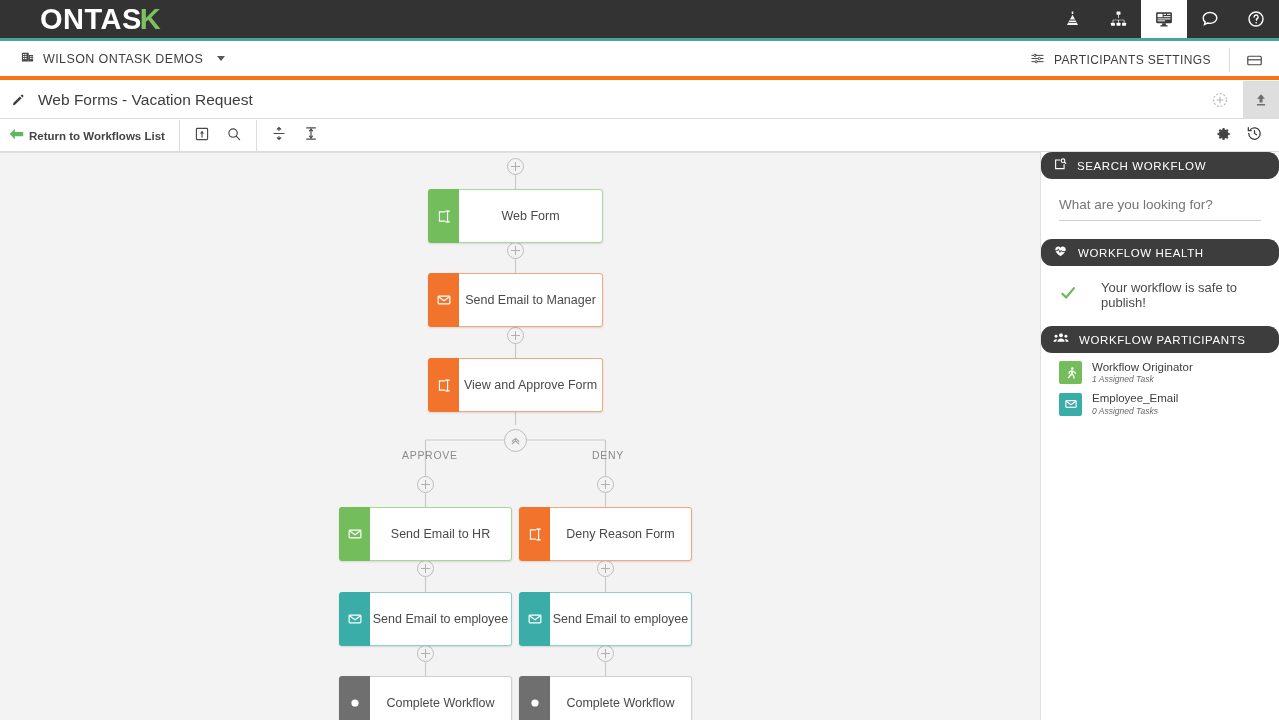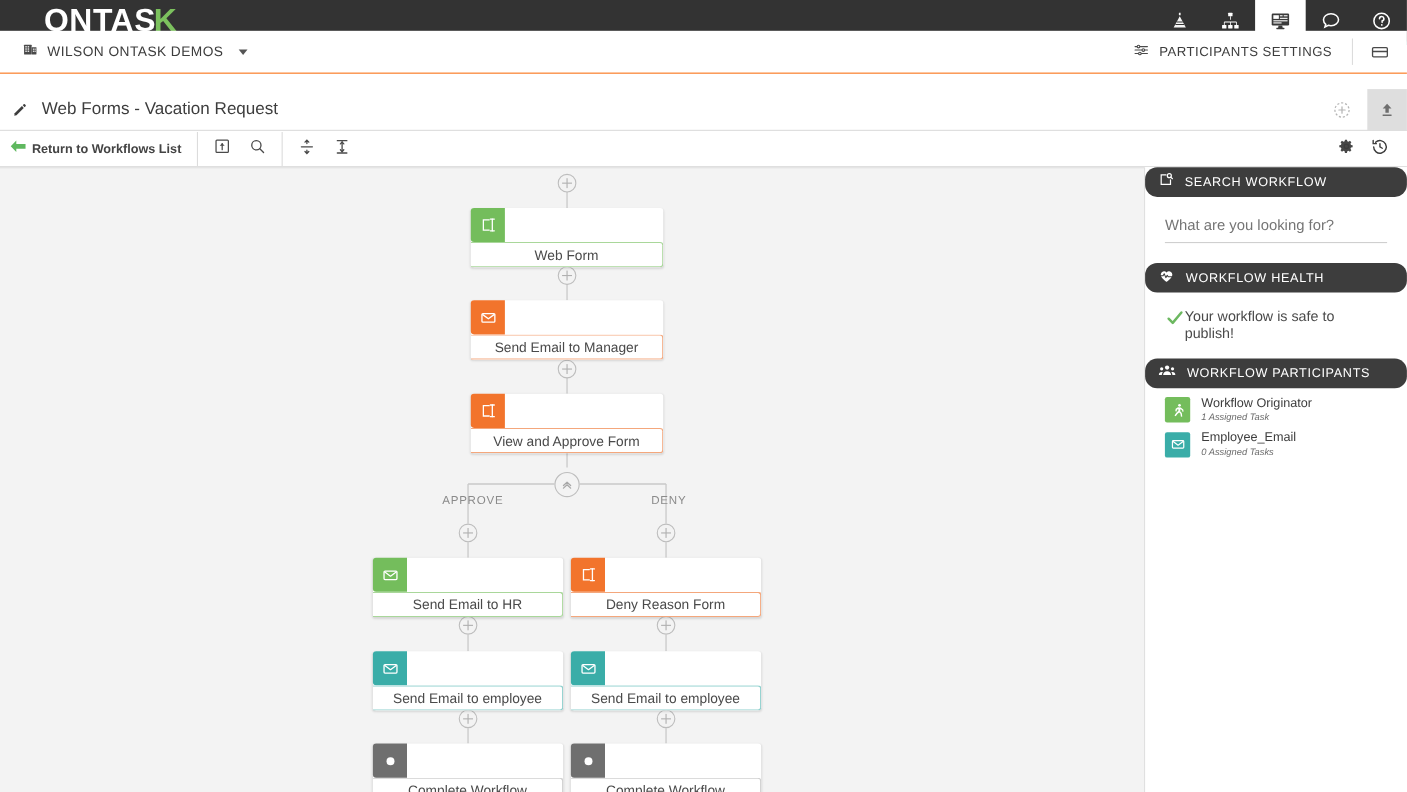--- a/index.html
+++ b/index.html
@@ -38,23 +38,23 @@
   .tbicon {
     width: 46px; height: 38px;
     display: flex; align-items: center; justify-content: center;
     color: #ffffff;
   }
   .tbicon.active { background: #ffffff; color: #3a3a3a; }
   .tbicon svg { display: block; }
 
   
   .orgbar {
-    position: absolute; top: 28px; left: 0; width: 1279px; height: 39px;
+    position: absolute; top: 41px; left: 0; width: 1279px; height: 39px;
     background: #ffffff;
-    border-bottom: 1px solid #f97316;
+    border-bottom: 4px solid #f97316;
     display: flex; align-items: center;
   }
   .org-left { display: flex; align-items: center; margin-left: 20px; gap: 8px; }
   .org-name {
     font-size: 12.5px; color: #3d3d3d; letter-spacing: 0.4px;
   }
   .caret-down {
     width: 0; height: 0; margin-left: 6px;
     border-left: 4px solid transparent;
     border-right: 4px solid transparent;
@@ -134,21 +134,20 @@
   
   .flow svg.lines { position: absolute; left:0; top:0; }
 
   .node {
     position: absolute;
     height: 54px;
     display: flex;
     border-radius: 3px;
     background: #ffffff;
     box-shadow: 0 1px 2px rgba(0,0,0,0.12);
-    flex-direction: column;
   }
   .node .icon-box {
     width: 31px; flex: 0 0 31px;
     display: flex; align-items: center; justify-content: center;
     border-radius: 3px 0 0 3px;
   }
   .node .node-body {
     flex: 1;
     display: flex; align-items: center; justify-content: center;
     background: #ffffff;
@@ -209,21 +208,21 @@
   }
   .panel-body { padding: 14px 18px 18px 18px; }
   .search-input {
     width: 100%; border: none; outline: none;
     border-bottom: 1px solid #cfcfcf;
     font-size: 13.5px; color: #999; padding: 4px 0 8px 0;
     font-family: "Liberation Sans", sans-serif;
     background: transparent;
   }
   .health-row {
-    display: flex; gap: 0;
+    display: flex; align-items: center; gap: 24px;
     padding: 14px 18px 16px 18px;
   }
   .health-text { font-size: 13px; color: #4a4a4a; }
 
   .participants { padding: 8px 0 0 18px; }
   .p-row { display: flex; align-items: center; gap: 10px; margin-bottom: 8px; }
   .p-ico {
     width: 23px; height: 23px; border-radius: 2px;
     display: flex; align-items: center; justify-content: center;
   }

